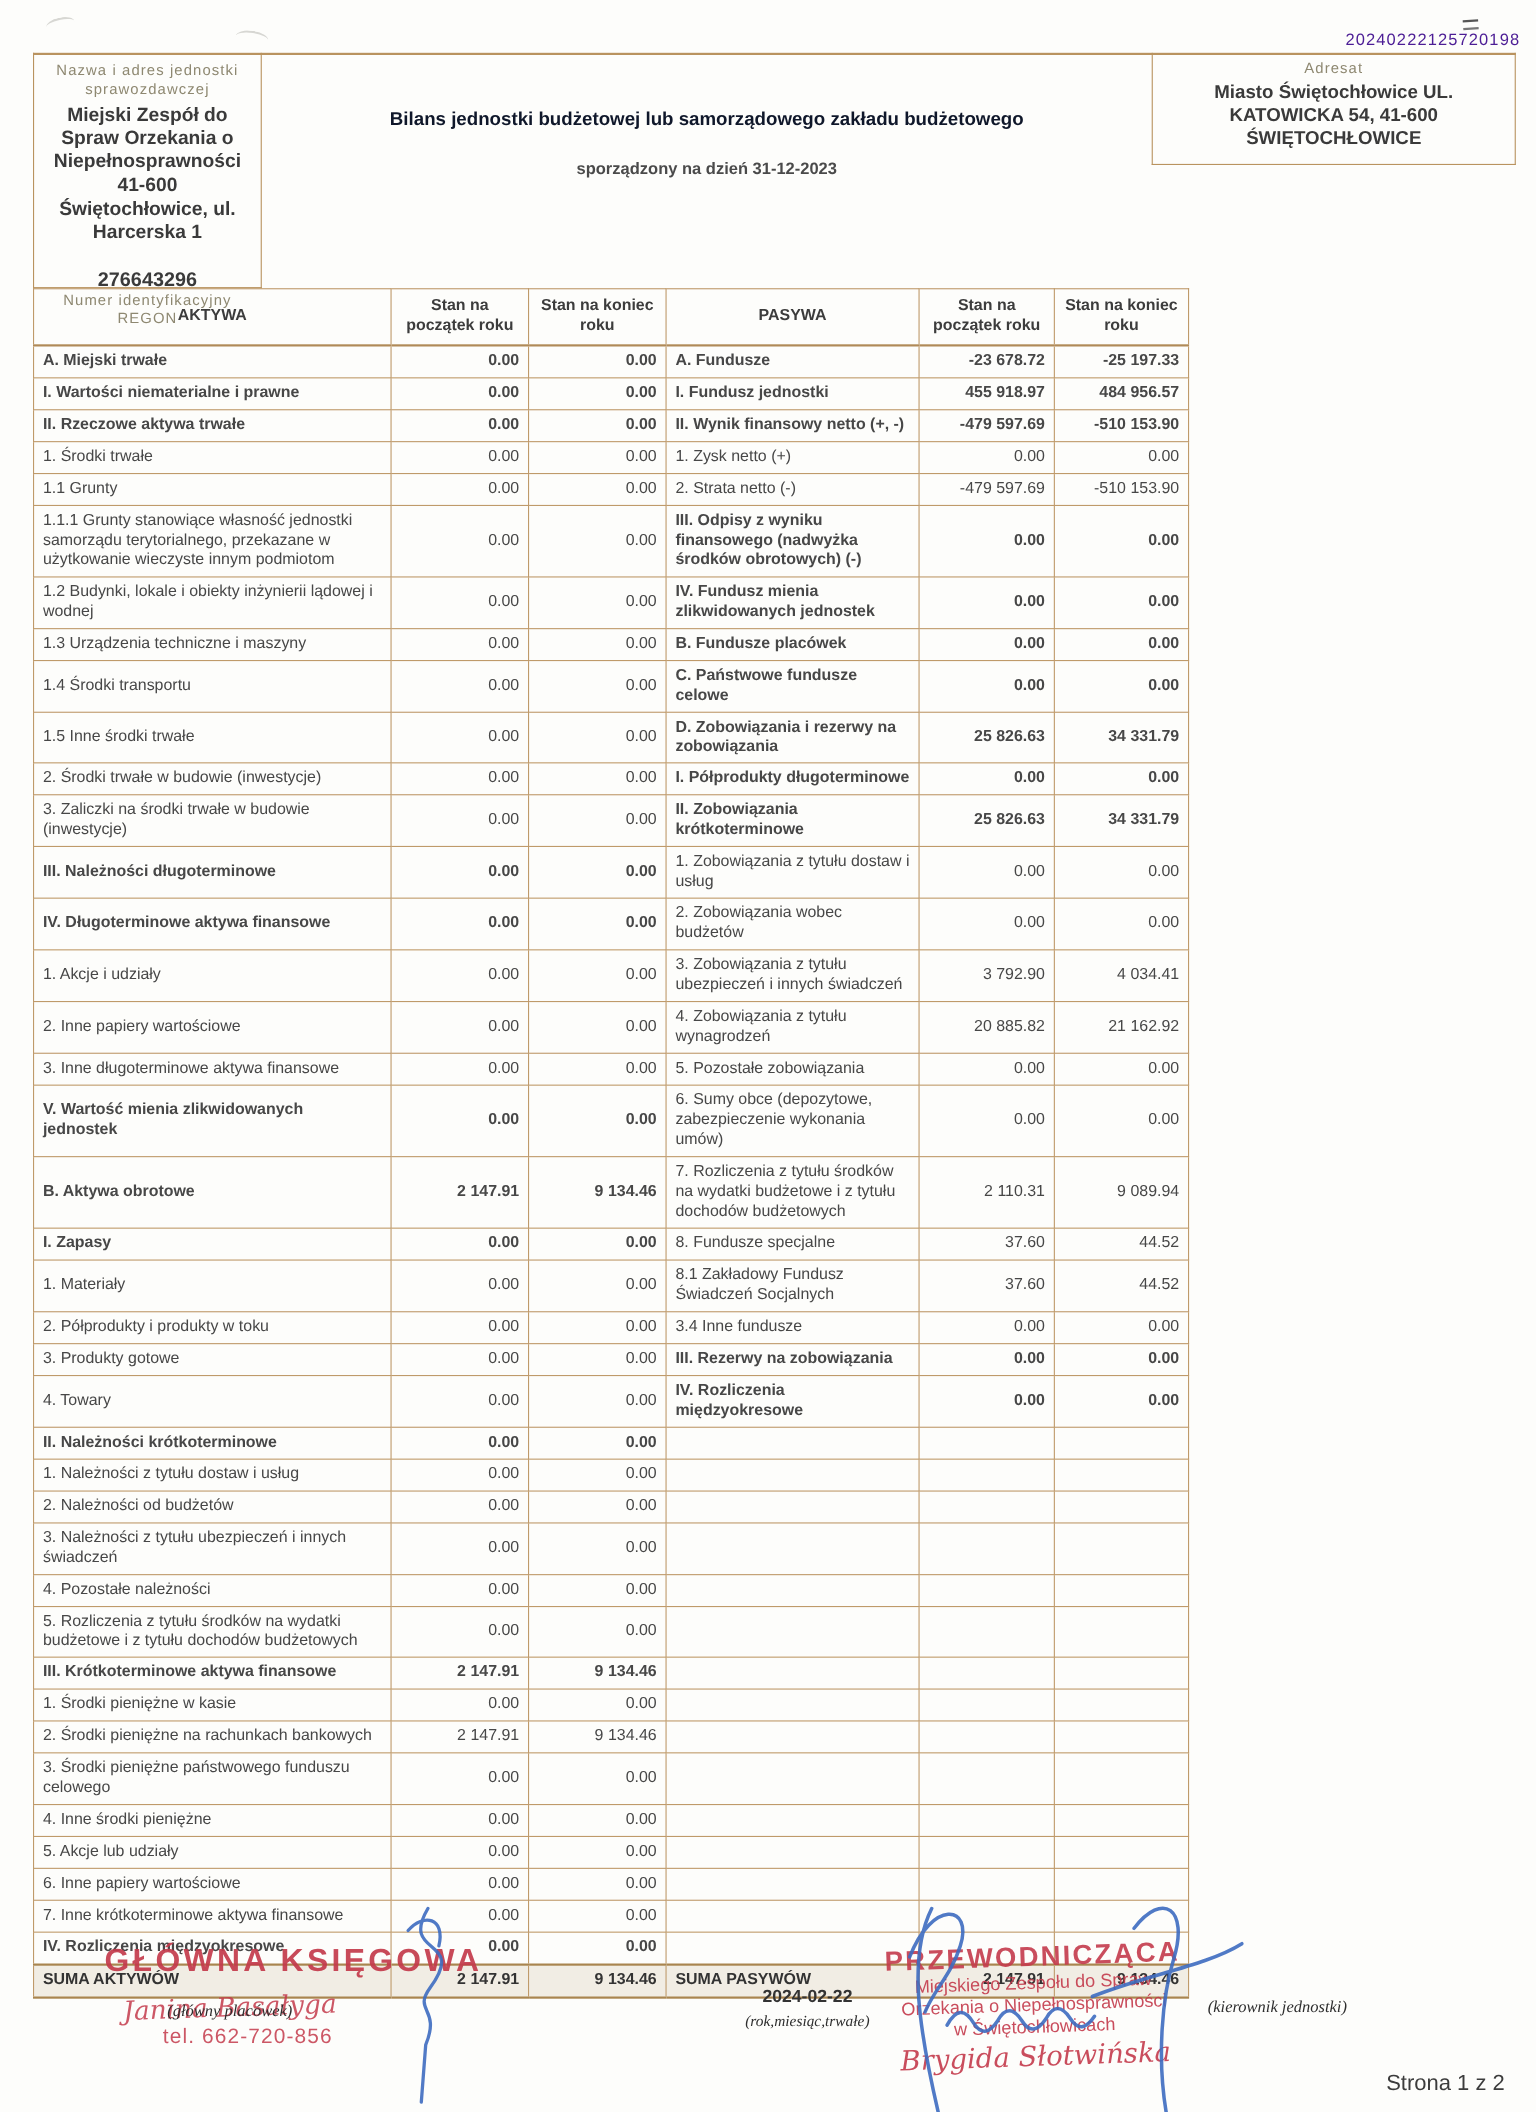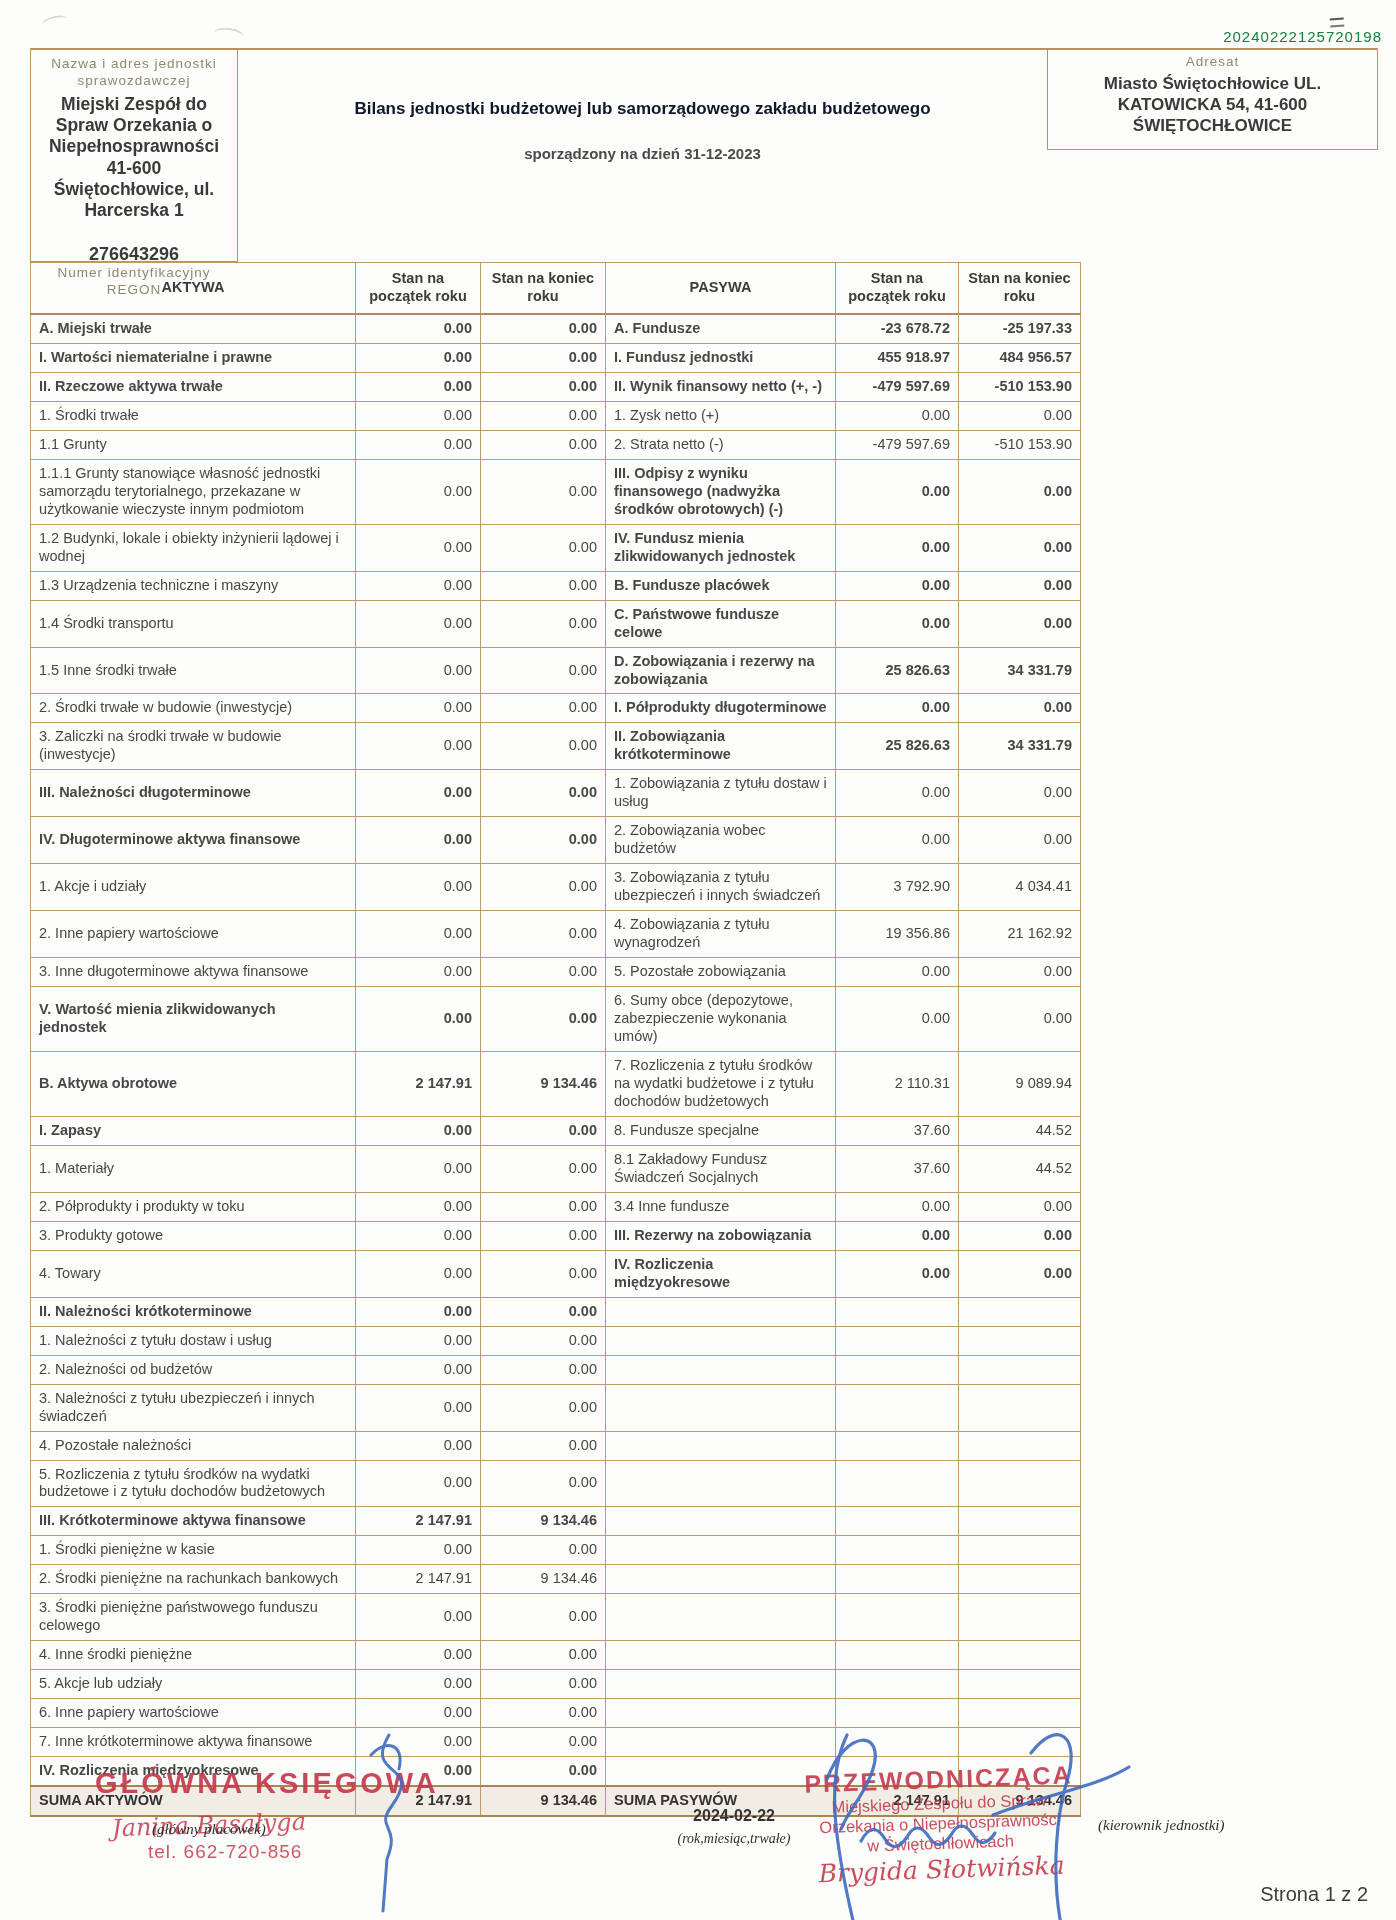--- a/index.html
+++ b/index.html
@@ -2,21 +2,21 @@
 <html><head>
 <meta charset="utf-8">
 <style>
   html,body{margin:0;padding:0;background:#ffffff;}
   .page{
     position:relative;width:1396px;height:1920px;background:#fdfdfb;
     font-family:"Liberation Sans",sans-serif;color:#404040;overflow:hidden;
   }
   
   .top-rule{position:absolute;left:30px;top:48px;width:1348px;border-top:2px solid #b9935f;}
-  .scan-number{position:absolute;top:28px;right:14px;font-size:15px;color:#15803d;letter-spacing:1px;}
+  .scan-number{position:absolute;top:28px;right:14px;font-size:15px;color:#4c1d95;letter-spacing:1px;}
   .scan-mark{position:absolute;top:18px;right:52px;width:14px;height:5px;border-top:2px solid #555;border-bottom:2px solid #777;transform:rotate(-4deg);}
   .unit-box{
     position:absolute;left:30px;top:48px;width:208px;height:214px;
     border:1px solid #b9935f;border-top:none;box-sizing:border-box;text-align:center;padding:8px 6px 4px 6px;
   }
   .small-label{font-size:13.5px;color:#8e8871;letter-spacing:1px;line-height:1.25;}
   .unit-name{font-size:17.5px;font-weight:bold;color:#3a3a3a;line-height:1.22;margin-top:4px;}
   .regon{font-size:18px;font-weight:bold;color:#3a3a3a;margin-top:22px;}
   .center-head{position:absolute;left:238px;top:48px;width:809px;text-align:center;}
   .form-title{margin-top:51px;font-size:17px;font-weight:bold;color:#0f172a;}
@@ -228,21 +228,21 @@
           <td class="num">0.00</td>
           <td class="label">3. Zobowiązania z tytułu ubezpieczeń i innych świadczeń</td>
           <td class="num">3 792.90</td>
           <td class="num">4 034.41</td>
         </tr>
         <tr>
           <td class="label">2. Inne papiery wartościowe</td>
           <td class="num">0.00</td>
           <td class="num">0.00</td>
           <td class="label">4. Zobowiązania z tytułu wynagrodzeń</td>
-          <td class="num">19 356.86</td>
+          <td class="num">20 885.82</td>
           <td class="num">21 162.92</td>
         </tr>
         <tr>
           <td class="label">3. Inne długoterminowe aktywa finansowe</td>
           <td class="num">0.00</td>
           <td class="num">0.00</td>
           <td class="label">5. Pozostałe zobowiązania</td>
           <td class="num">0.00</td>
           <td class="num">0.00</td>
         </tr>

